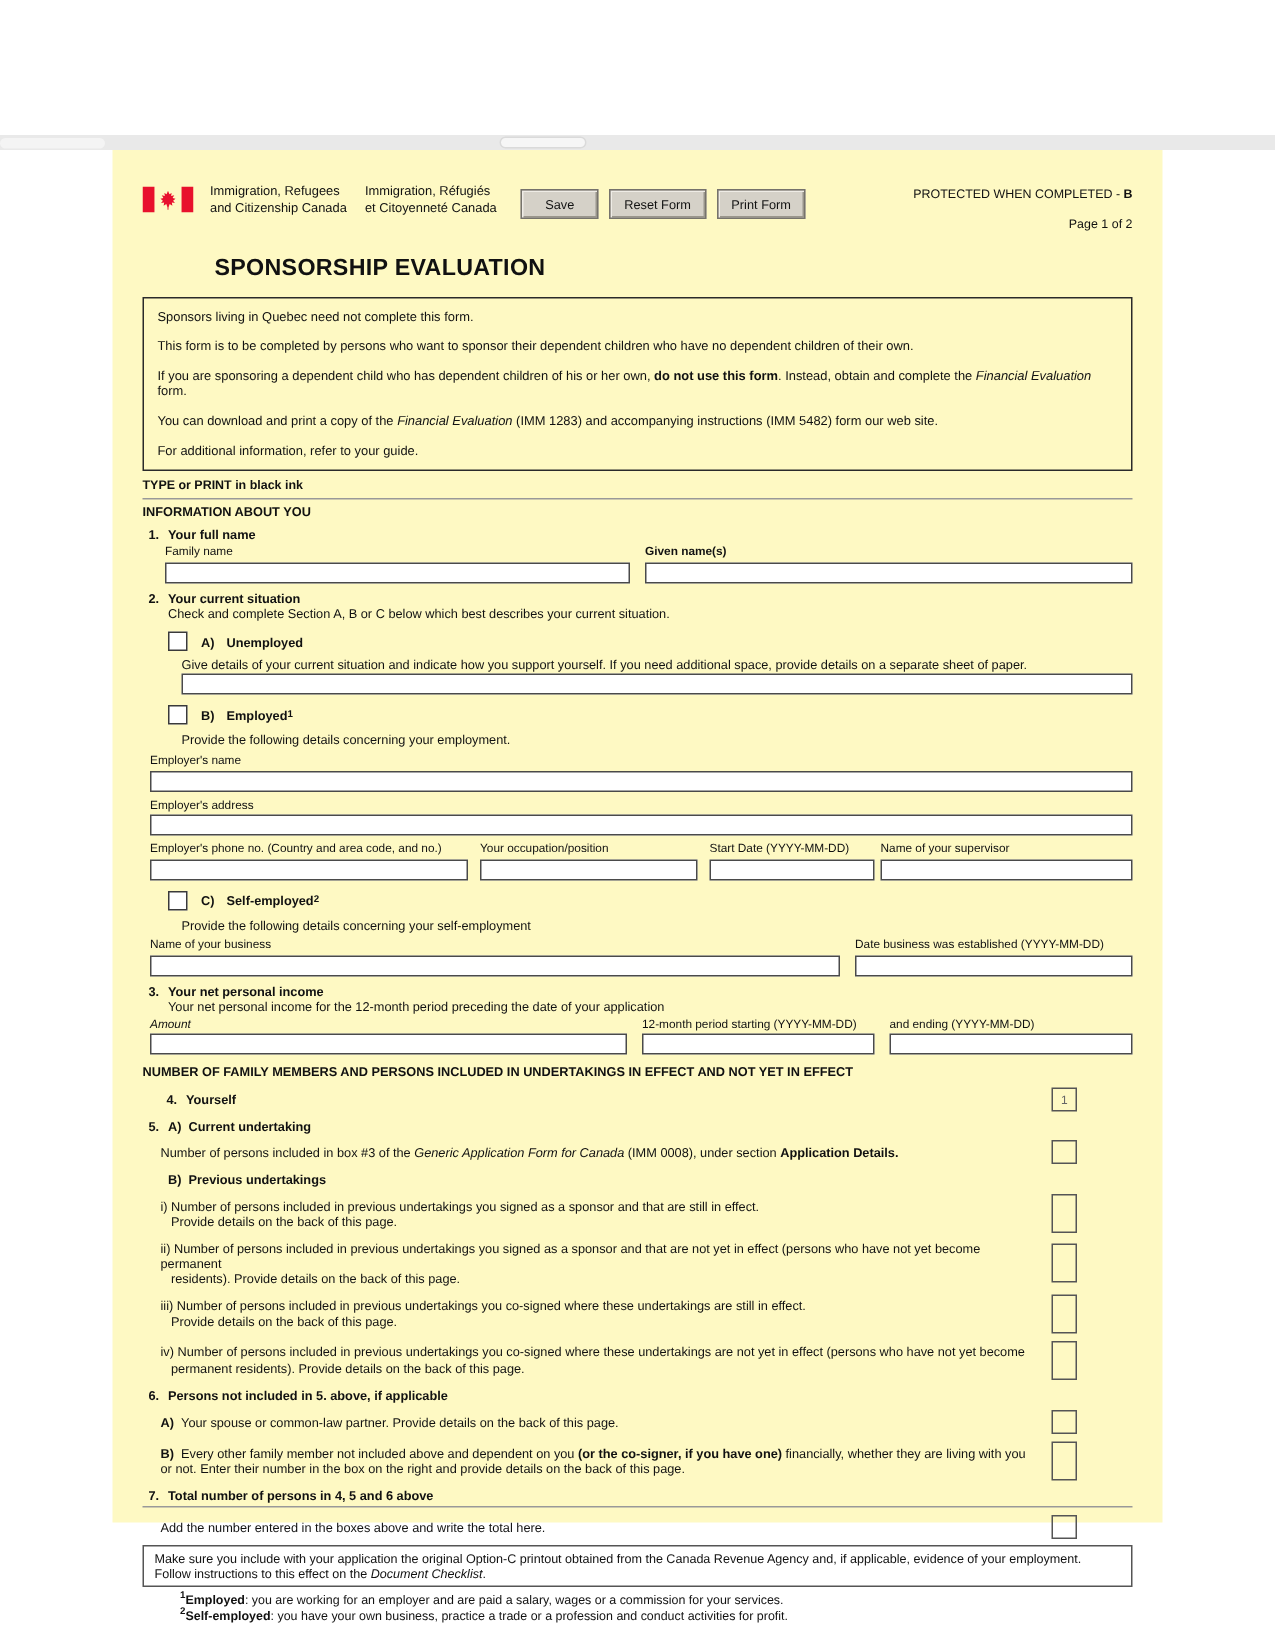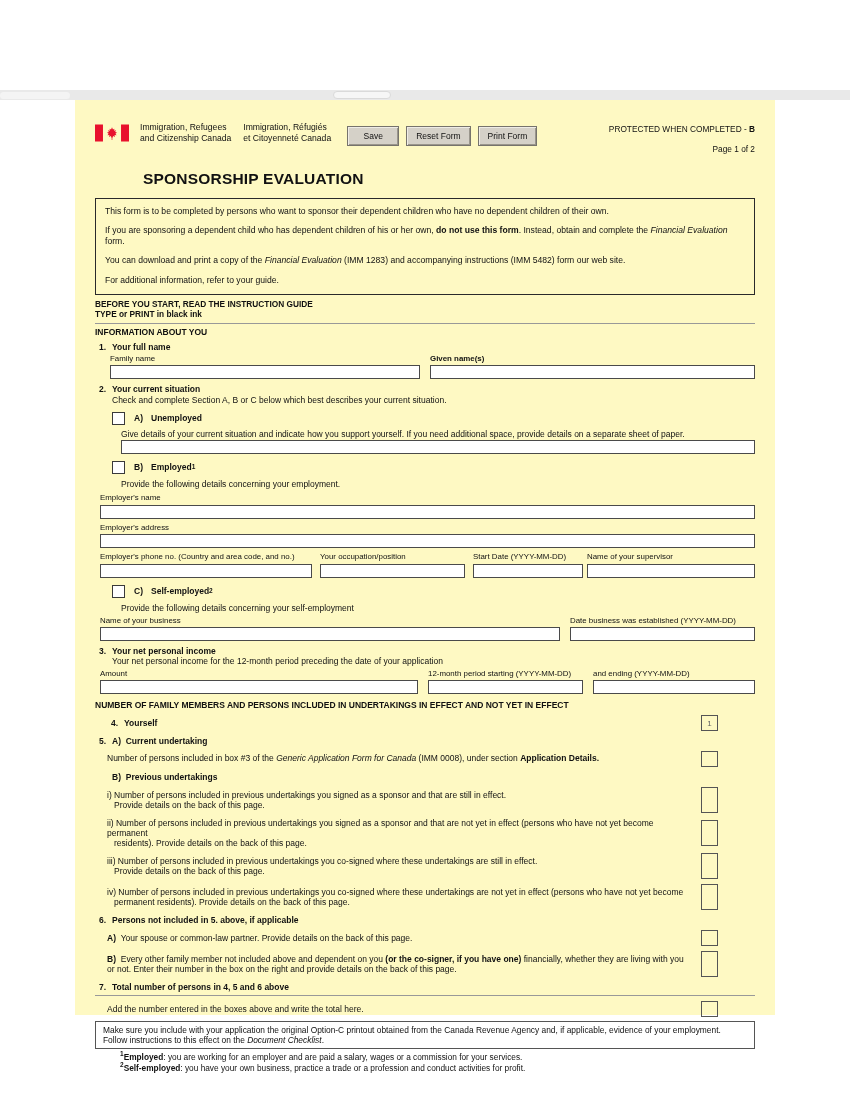--- a/index.html
+++ b/index.html
@@ -96,28 +96,28 @@
     </div>
     <div class="hdr-right">
       <div><span>PROTECTED WHEN COMPLETED - </span><span class="b">B</span></div>
       <div class="pg">Page 1 of 2</div>
     </div>
   </div>
 
   <div class="title">SPONSORSHIP EVALUATION</div>
 
   <div class="introbox">
+    <p>Sponsors living in Quebec need not complete this form.</p>
     <p>This form is to be completed by persons who want to sponsor their dependent children who have no dependent children of their own.</p>
     <p><span>If you are sponsoring a dependent child who has dependent children of his or her own, </span><span class="b">do not use this form</span><span>. Instead, obtain and complete the </span><span class="i">Financial Evaluation</span><span> form.</span></p>
     <p><span>You can download and print a copy of the </span><span class="i">Financial Evaluation</span><span> (IMM 1283) and accompanying instructions (IMM 5482) form our web site.</span></p>
     <p>For additional information, refer to your guide.</p>
   </div>
 
   <div class="preinstr">
-    <div>BEFORE YOU START, READ THE INSTRUCTION GUIDE</div>
     <div>TYPE or PRINT in black ink</div>
   </div>
   <div class="hline"></div>
 
   <div class="sechdr">INFORMATION ABOUT YOU</div>
 
   <div class="qrow">
     <span class="qnum">1.</span><span class="qtitle">Your full name</span>
     <div class="frow" style="margin-left:15px; margin-top:2px;">
       <div class="col" style="width:310px;">
@@ -194,21 +194,21 @@
         <span class="lbl">Date business was established (YYYY-MM-DD)</span>
         <input class="inp" style="">
       </div>
     </div>
   </div>
 
   <div class="qrow">
     <span class="qnum">3.</span><span class="qtitle">Your net personal income</span>
     <div class="ind1">Your net personal income for the 12-month period preceding the date of your application</div>
     <div class="frow" style="margin-left:5px; margin-top:2px;">
-      <div class="col" style="width:318px;">
+      <div class="col" style="width:318px;font-style:italic;">
         <span class="lbl">Amount</span>
         <input class="inp" style="">
       </div>
       <div class="col" style="width:155px; margin-left:10px;">
         <span class="lbl">12-month period starting (YYYY-MM-DD)</span>
         <input class="inp" style="">
       </div>
       <div class="col" style="flex:1; margin-left:10px;">
         <span class="lbl">and ending (YYYY-MM-DD)</span>
         <input class="inp" style="">

